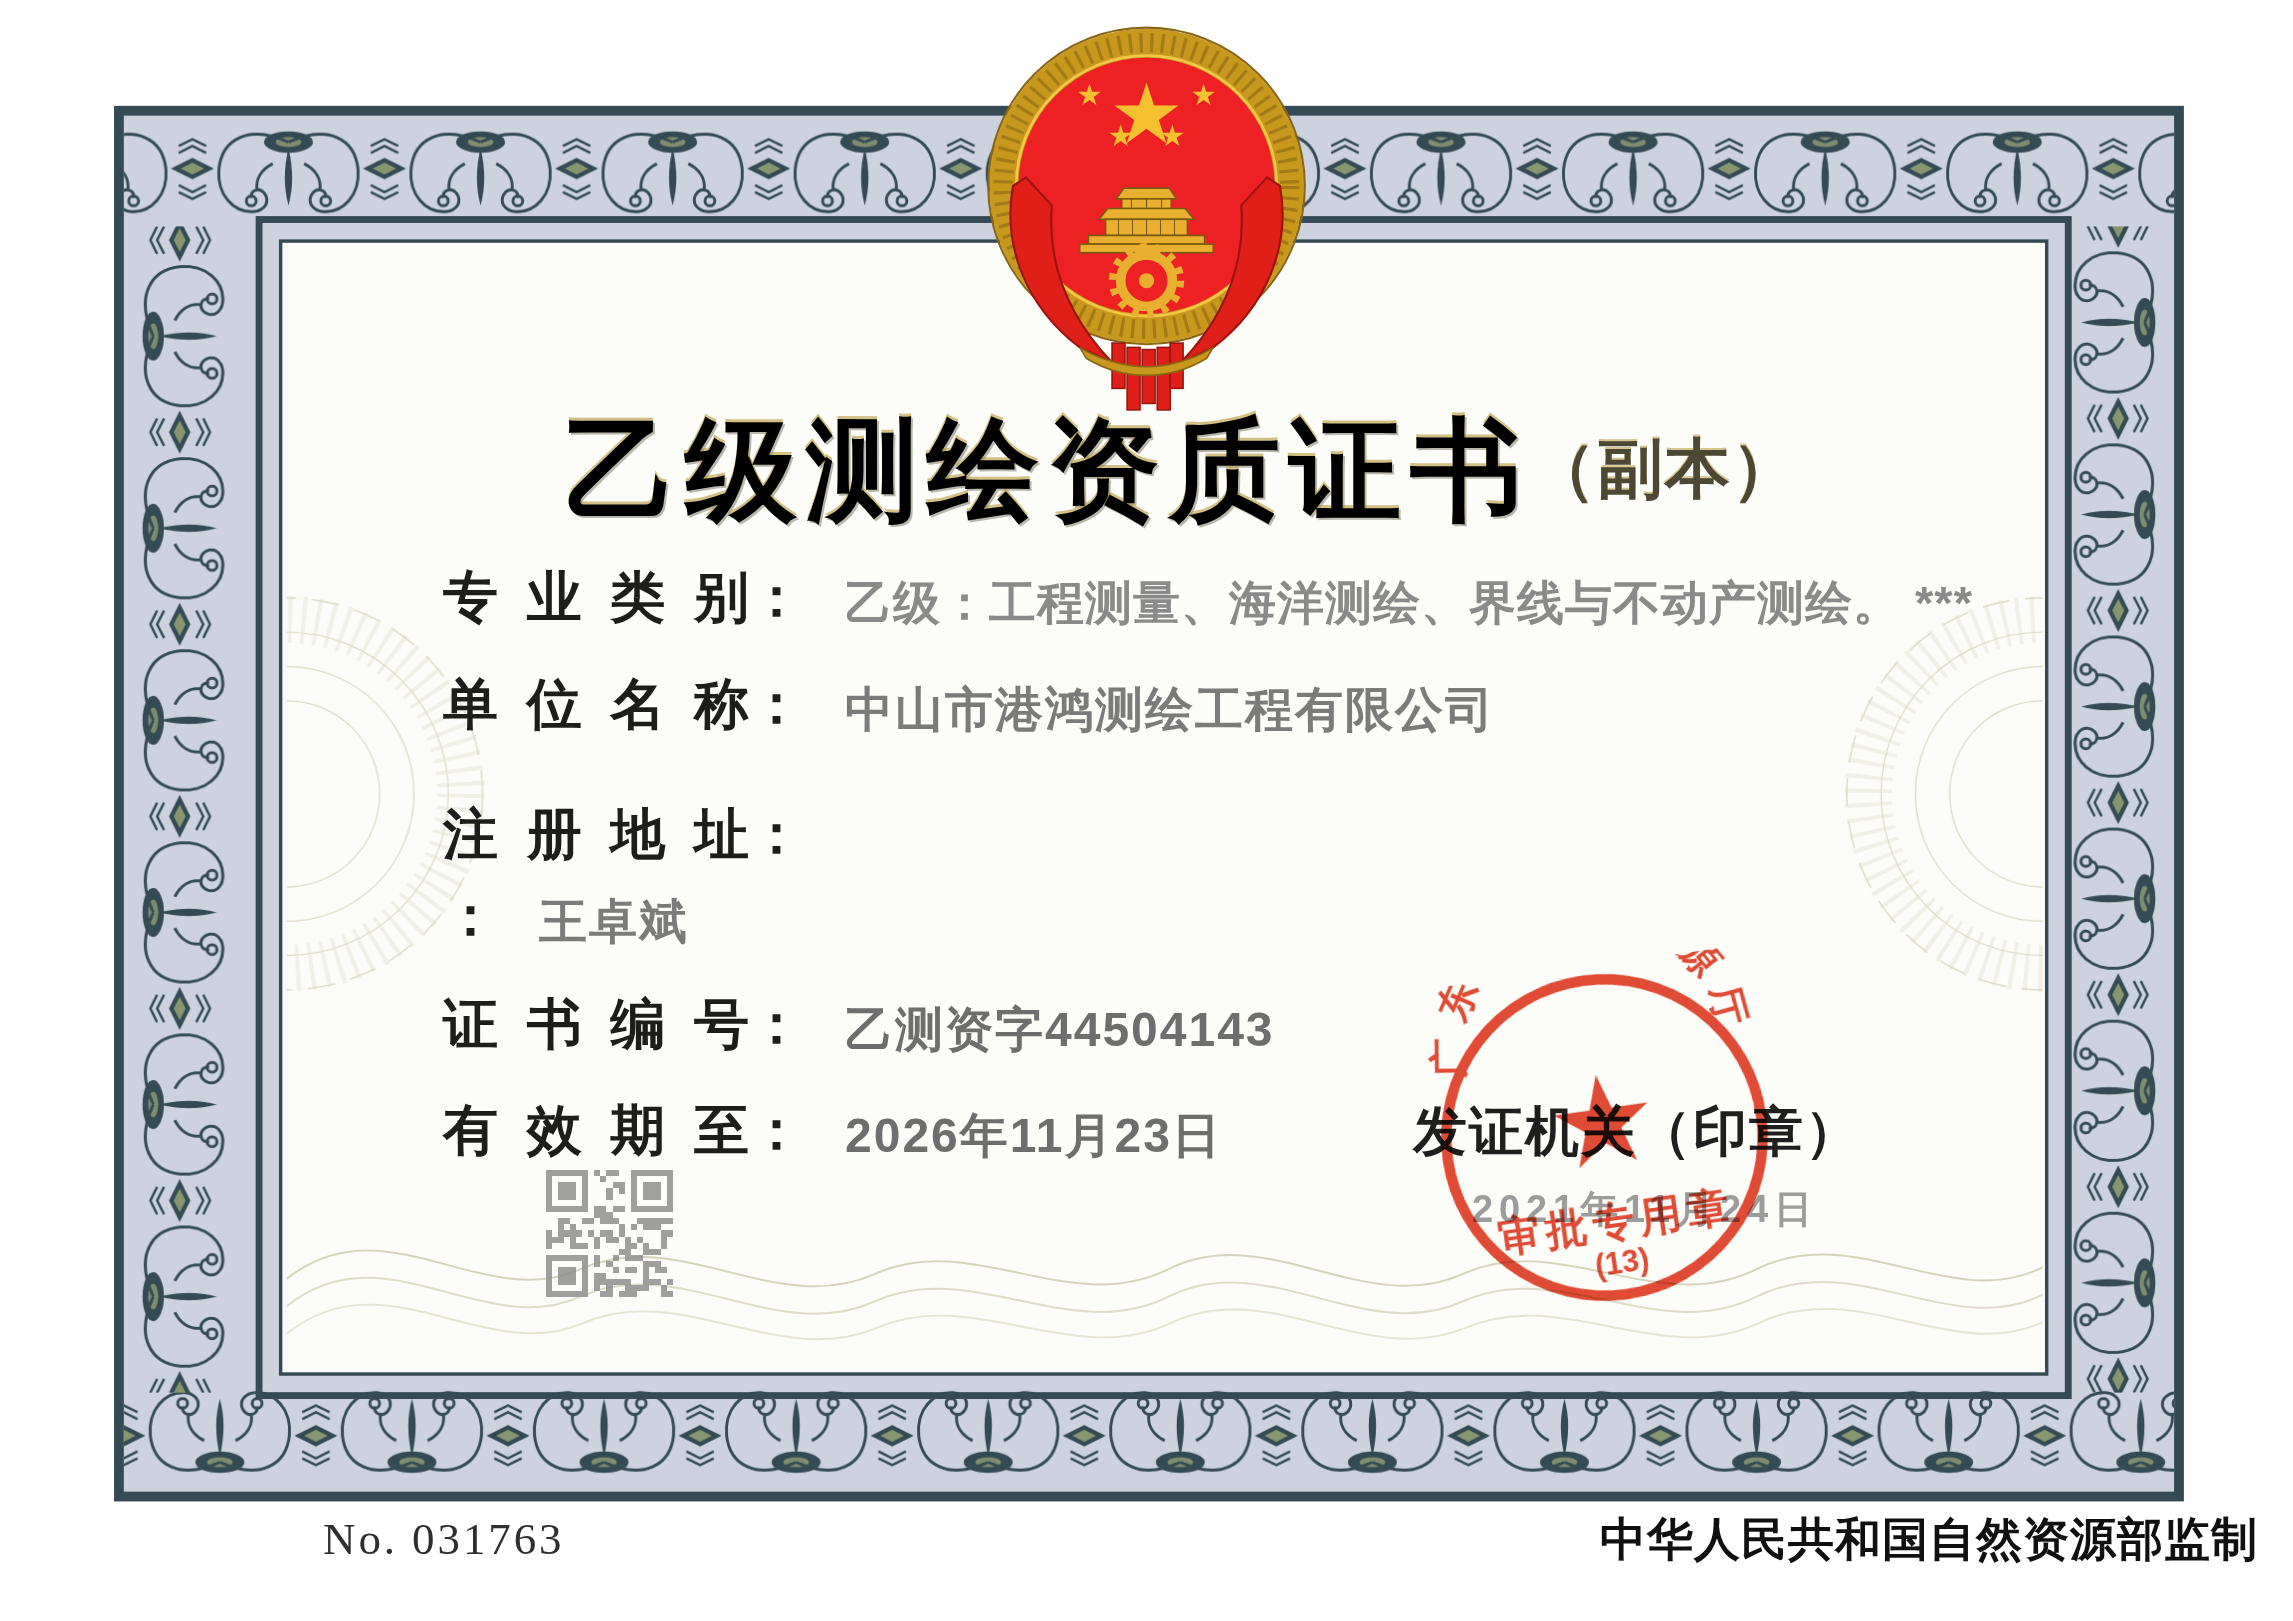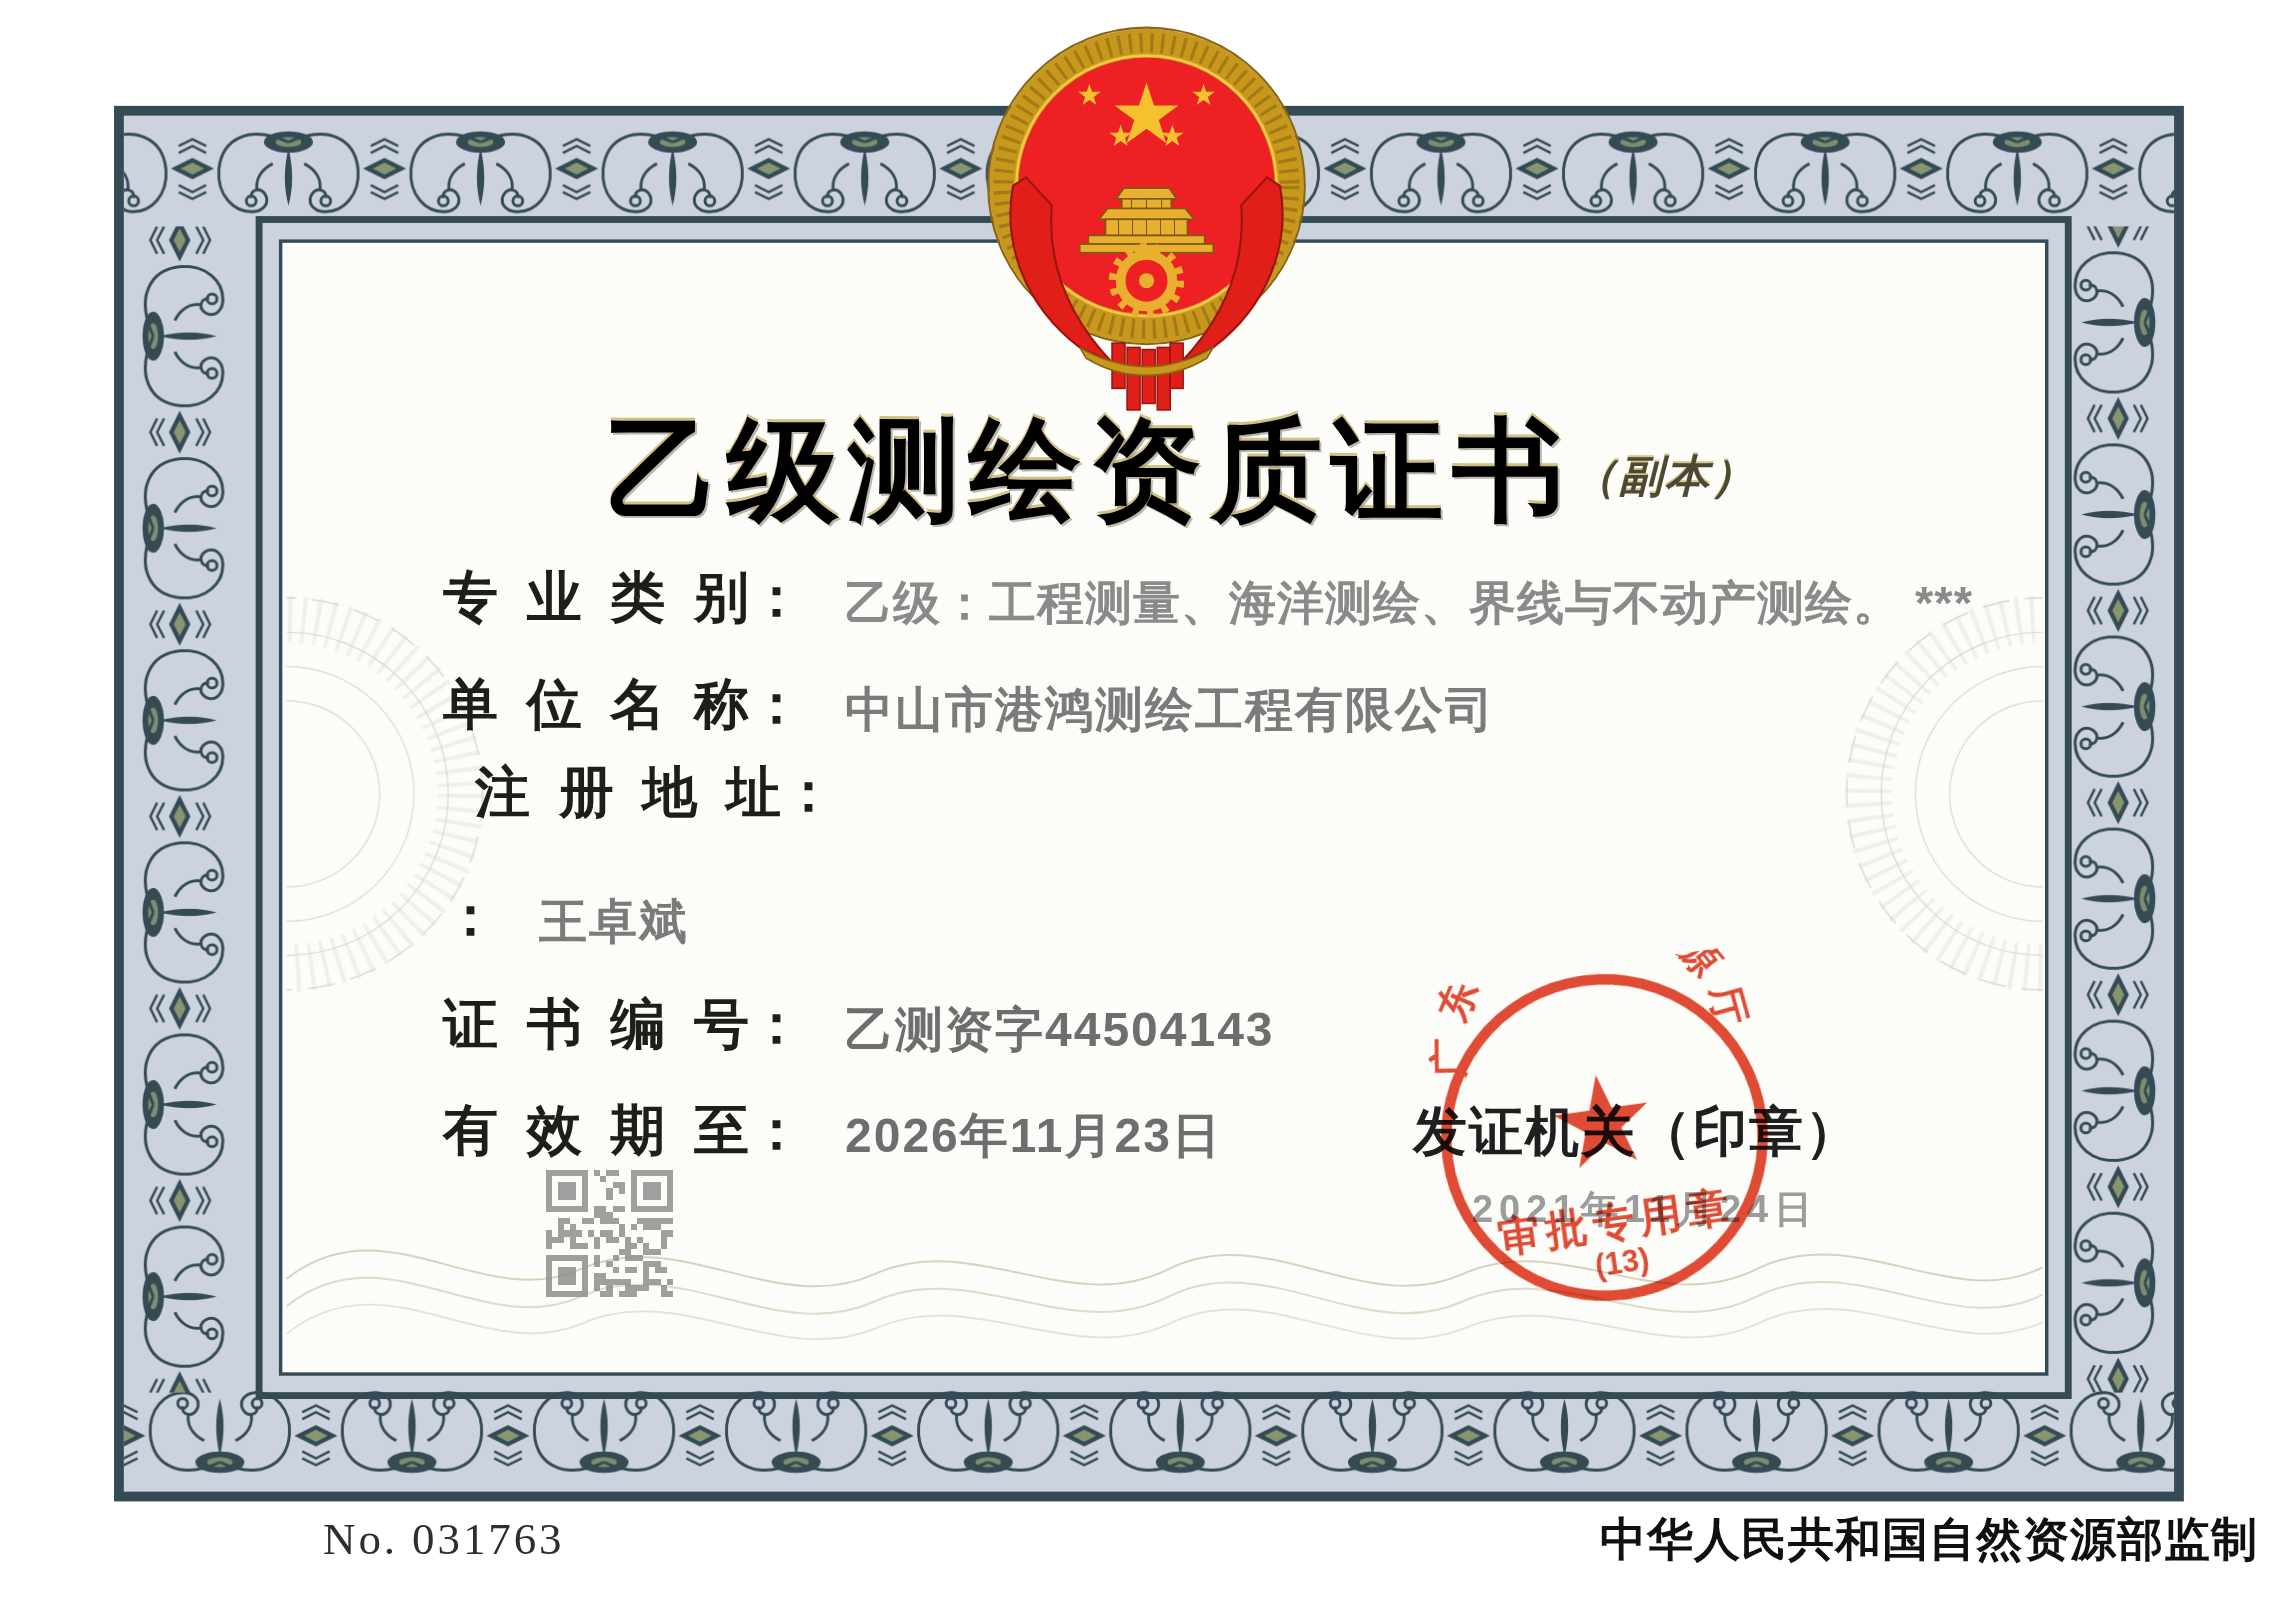--- a/index.html
+++ b/index.html
@@ -6,22 +6,22 @@
   .page{position:relative;width:2294px;height:1621px;background:#ffffff;overflow:hidden;
         font-family:"Liberation Sans","DejaVu Sans",sans-serif;}
   svg{display:block;}
   .abs{position:absolute;}
 
   
   .title-row{position:absolute;left:0;top:396px;width:100%;text-align:center;padding-left:69px;
              box-sizing:border-box;white-space:nowrap;z-index:6;}
   .title-main{font-size:112px;font-weight:bold;letter-spacing:8.8px;
               color:#000000;text-shadow:0 -2.9px 0 rgba(176,142,38,.55), 2px 2px 0 rgba(60,54,30,.35);}
-  .title-suffix{font-size:44px;font-weight:bold;color:#4d4833;letter-spacing:2px;
-                vertical-align:17.6px;text-shadow:0 -2px 0 rgba(176,142,38,.5);font-style:italic;}
+  .title-suffix{font-size:65px;font-weight:bold;color:#4d4833;letter-spacing:2px;
+                vertical-align:17.6px;text-shadow:0 -2px 0 rgba(176,142,38,.5);}
 
   
   .field-row{position:absolute;left:443px;display:flex;align-items:flex-end;z-index:6;white-space:nowrap;}
   .flabel{display:inline-block;width:306px;text-align:justify;text-align-last:justify;
           font-size:55px;font-weight:bold;color:#1d1d1b;}
   .fcolon{font-size:55px;font-weight:bold;color:#1d1d1b;margin-right:41px;}
   .fvalue{font-size:48px;font-weight:600;color:#7b7b7b;letter-spacing:2px;}
   .row1 .fvalue{font-size:47px;color:#8a8a8a;letter-spacing:1px;}
   .row3 .fvalue,.row5 .fvalue,.row6 .fvalue{color:#6e6e6e;}
 
@@ -169,21 +169,21 @@
   <div class="field-row row1" style="top:561px;">
     <span class="flabel">专业类别</span>
       <span class="fcolon">：</span>
     <span class="fvalue">乙级：工程测量、海洋测绘、界线与不动产测绘。 ***</span>
   </div>
   <div class="field-row row2" style="top:668px;">
     <span class="flabel">单位名称</span>
       <span class="fcolon">：</span>
     <span class="fvalue">中山市港鸿测绘工程有限公司</span>
   </div>
-  <div class="field-row row3" style="top:756px;margin-left:32px;">
+  <div class="field-row row3" style="top:798px;">
     <span class="flabel">注册地址</span>
       <span class="fcolon">：</span>
   </div>
   <div class="field-row row4" style="top:880px;">
       <span class="fcolon">：</span>
     <span class="fvalue">王卓斌</span>
   </div>
   <div class="field-row row5" style="top:988px;">
     <span class="flabel">证书编号</span>
       <span class="fcolon">：</span>

